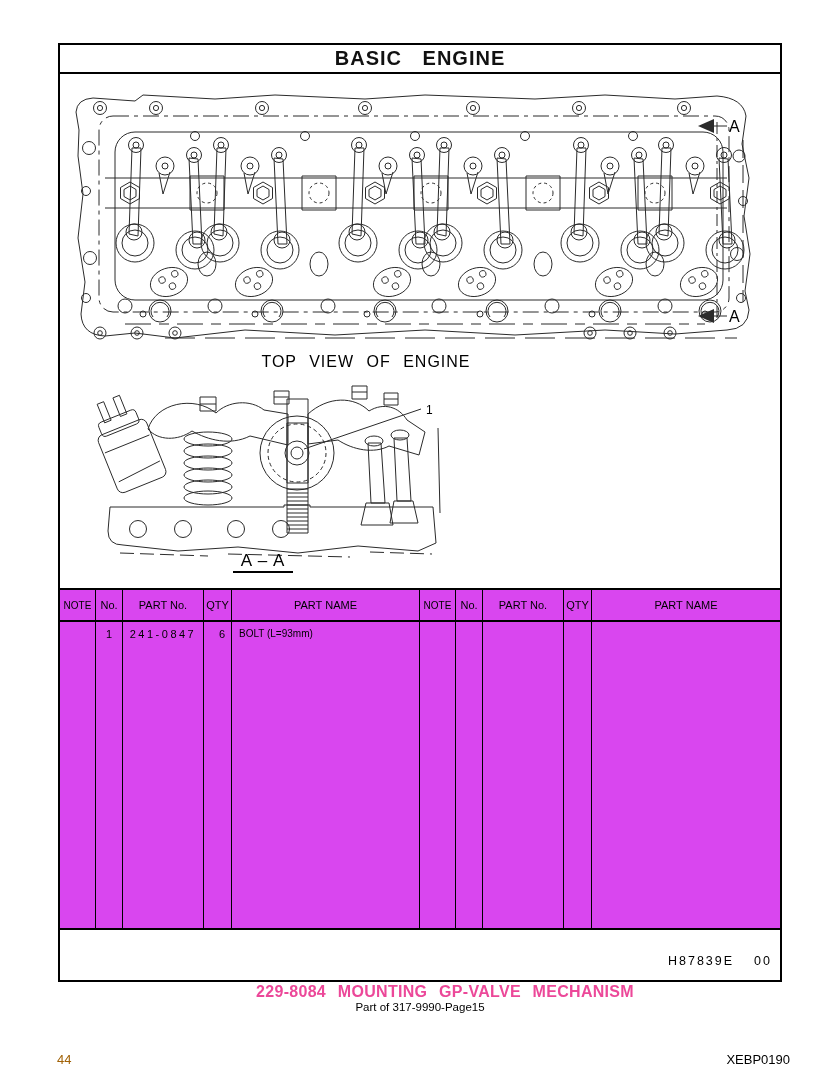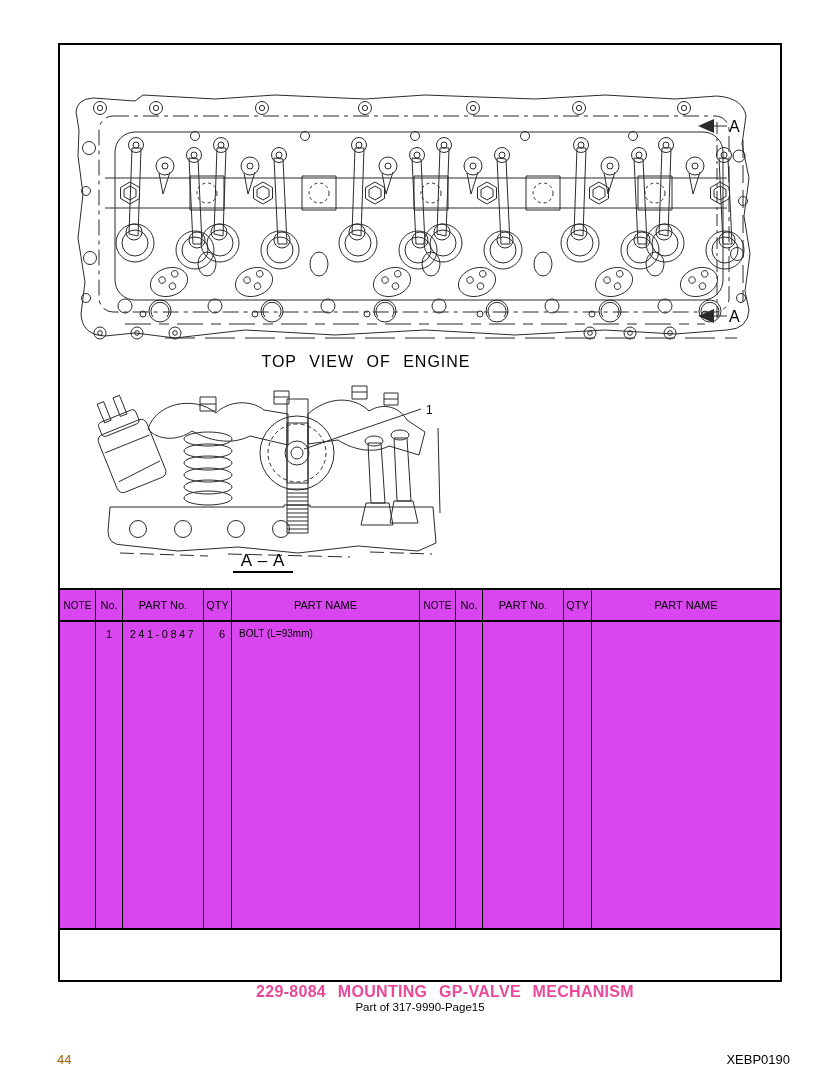--- a/index.html
+++ b/index.html
@@ -67,20 +67,23 @@
   .ink{stroke:#2b2b2b;fill:none;stroke-width:1;}
   svg text{stroke:none;fill:#000;font-family:"Liberation Sans",sans-serif;}
 </style>
 </head>
 <body>
 
 <div class="page">
 
   <div class="abs frame"></div>
 
+  <div class="abs title-band">
+    <span>BASIC ENGINE</span>
+  </div>
 
   <svg class="abs" style="left:65px;top:86px;" width="702" height="262" viewBox="0 0 702 262">
     <defs>
       <g id="bolthole">
           <circle r="6.5" class="ink"></circle>
           <circle r="2.6" class="ink"></circle>
         </g>
       <g id="railhole">
           <circle r="6" class="ink"></circle>
           <circle r="2.3" class="ink"></circle>
@@ -344,20 +347,23 @@
       <div class="cell c-qty">6</div>
       <div class="cell c-name">BOLT (L=93mm)</div>
       <div class="cell c-note"></div>
       <div class="cell c-no"></div>
       <div class="cell c-pn"></div>
       <div class="cell c-qty"></div>
       <div class="cell c-name"></div>
     </div>
   </div>
 
+  <div class="abs doccode">
+    <span>H87839E</span><span class="rev">00</span>
+  </div>
 
   <div class="abs part-title">229-8084 MOUNTING GP-VALVE MECHANISM</div>
   <div class="abs part-subtitle">Part of 317-9990-Page15</div>
 
   <div class="abs foot-left">44</div>
   <div class="abs foot-right">XEBP0190</div>
 
 </div>
 
 </body></html>

